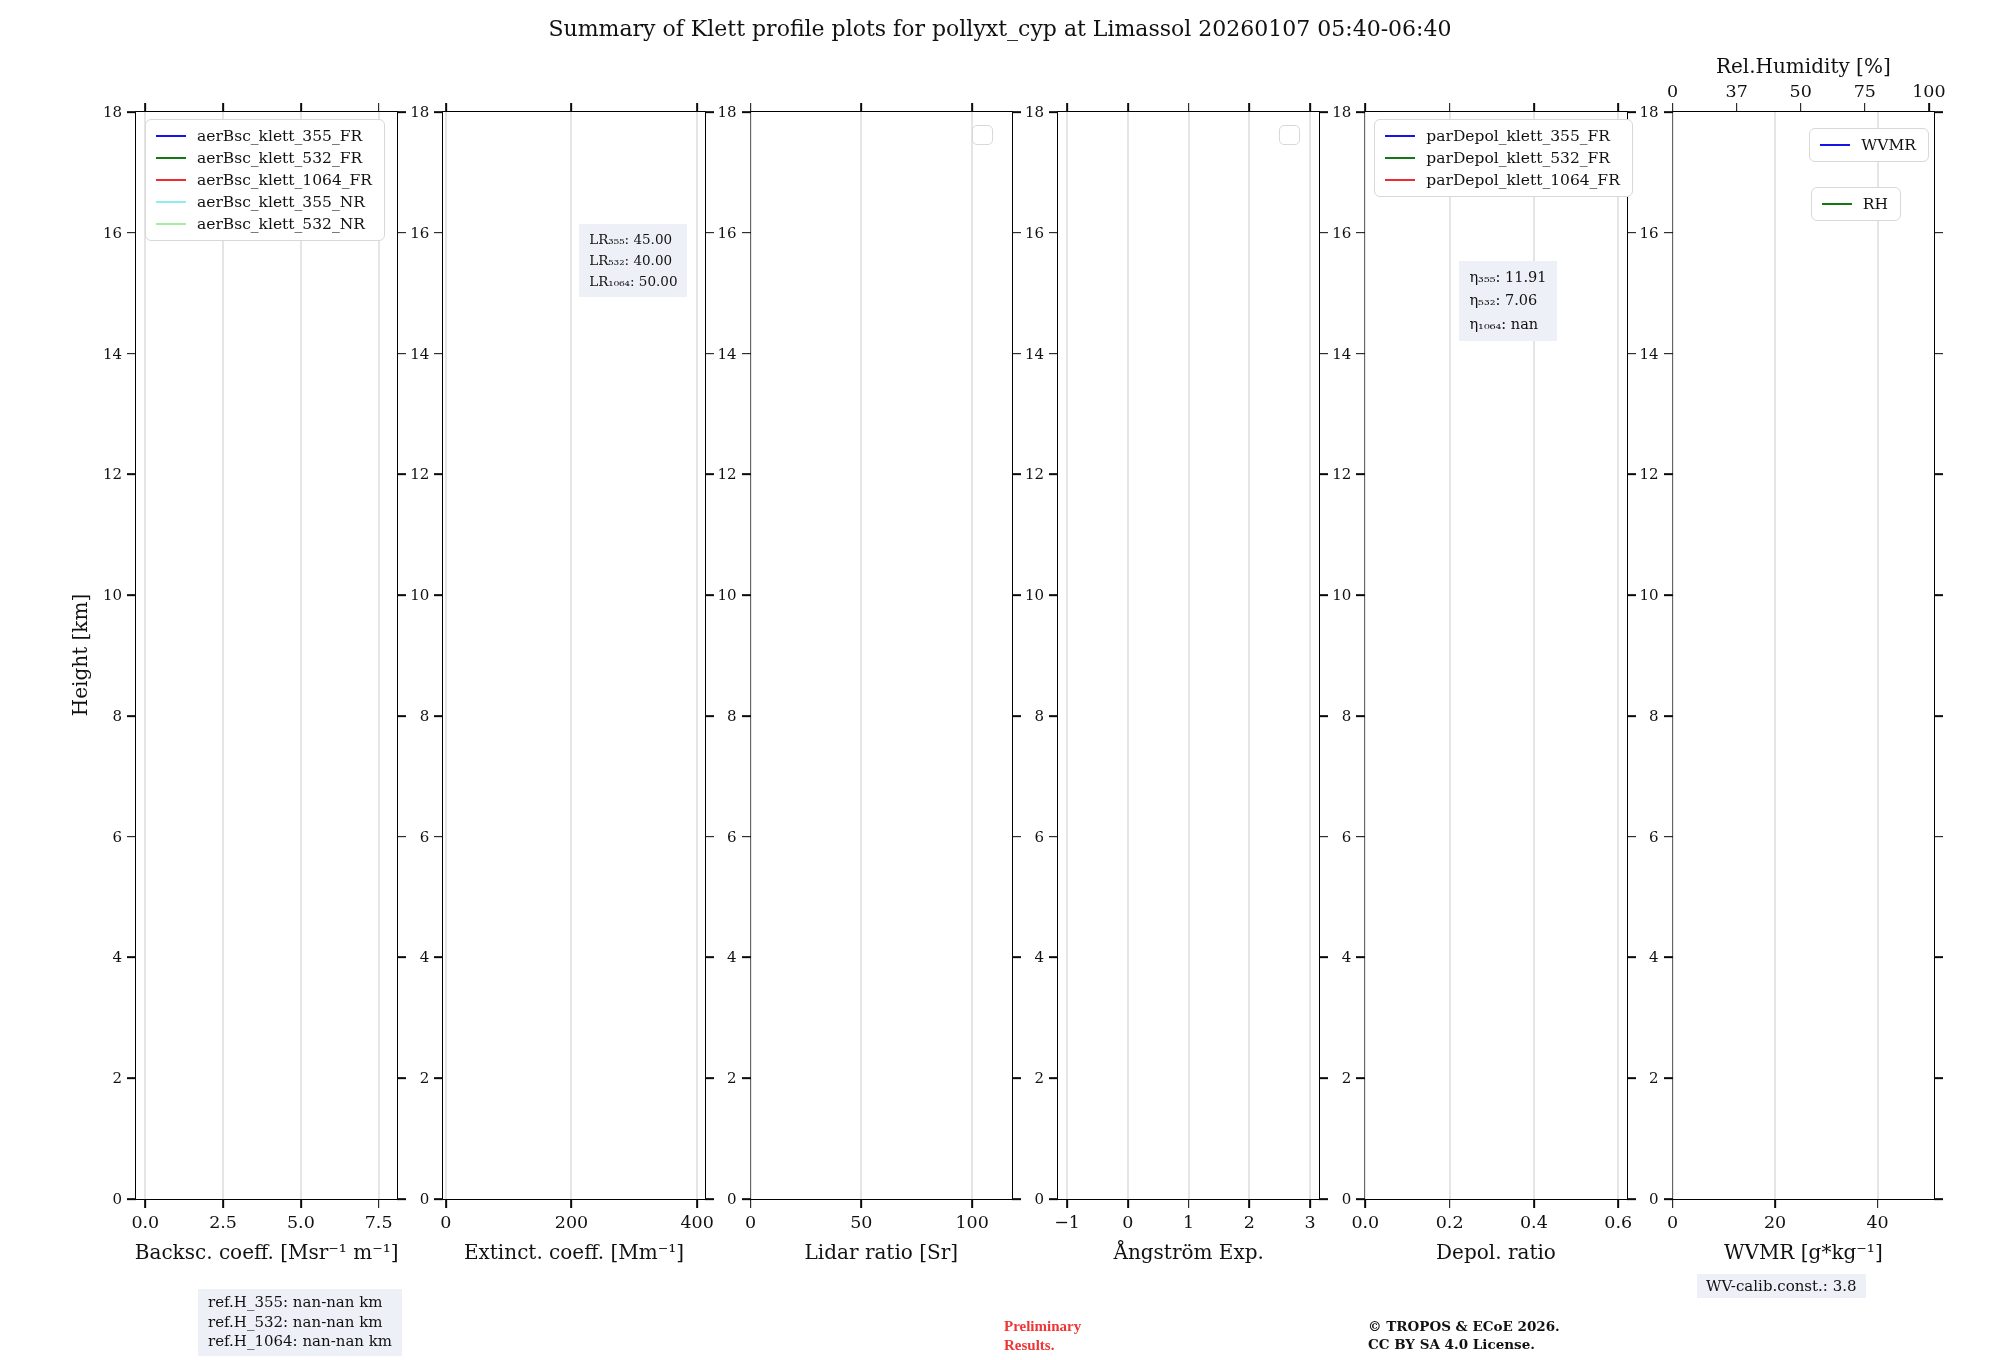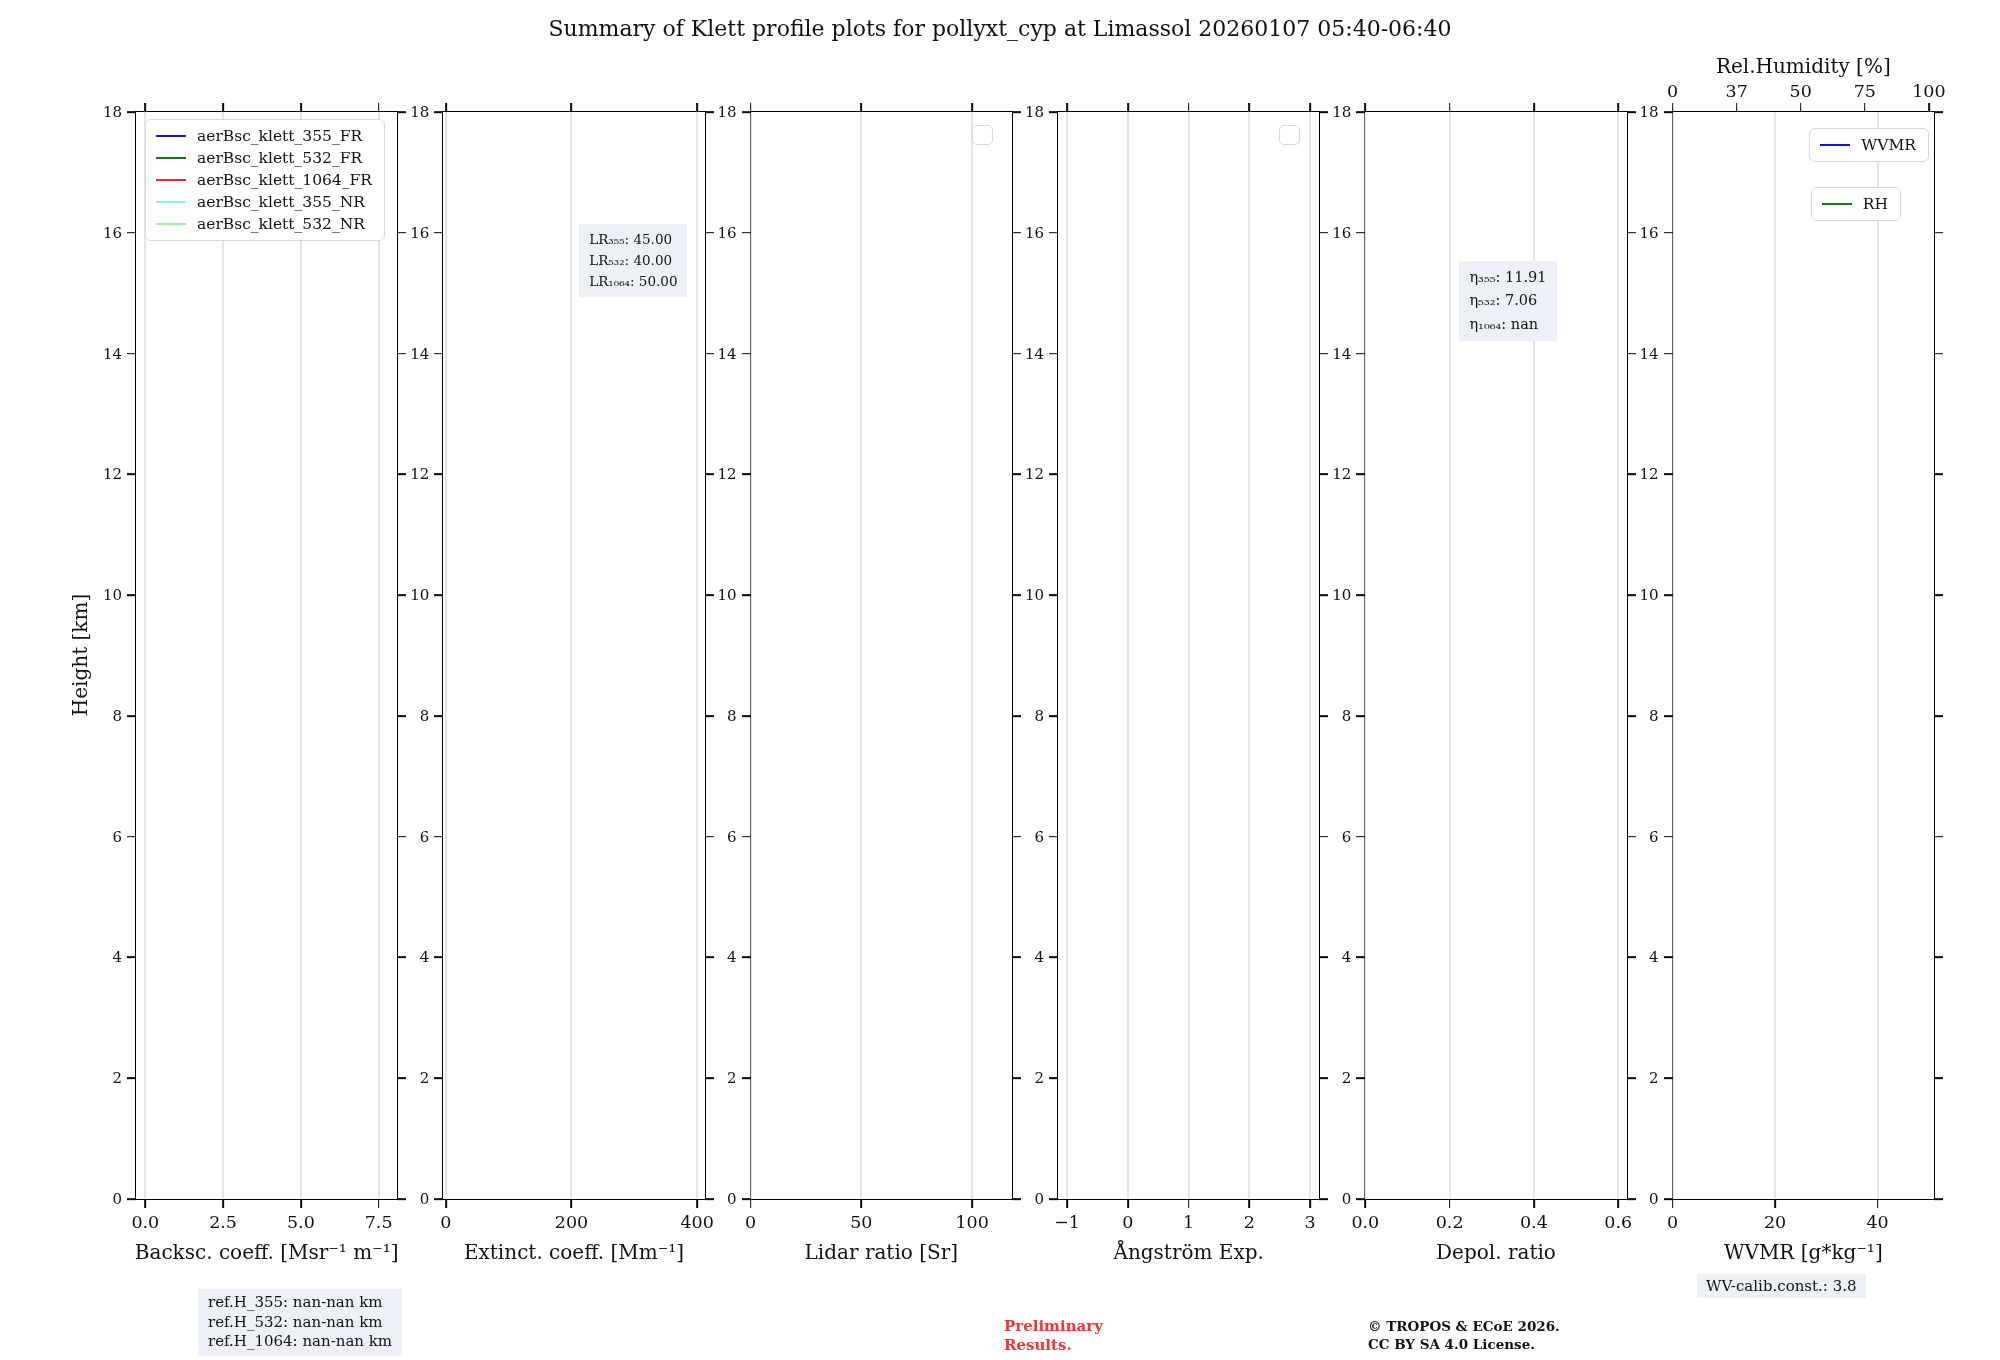--- a/index.html
+++ b/index.html
@@ -34,21 +34,21 @@
   .llabel{font-size:15.5px;white-space:nowrap;}
   .legend.mini{top:13px;right:19px;width:19px;height:18px;padding:0;border-radius:5px;}
   .legend-wvmr{top:16px;right:5px;}
   .legend-rh{top:75px;right:33px;}
   
   .anno{position:absolute;z-index:2;background:#edf1f7;padding:5px 10px;font-size:13.5px;line-height:1.55;white-space:nowrap;}
   .anno-lr{left:52%;top:112px;}
   .anno-eta{left:36%;top:149px;font-size:14.5px;line-height:1.62;}
   
   .refh{position:absolute;left:198px;top:1289px;background:#edf1f7;padding:4px 10px;font-size:15px;line-height:1.3;}
-  .prelim{position:absolute;left:1004px;top:1317px;color:#ef3535;font-weight:bold;font-size:15px;line-height:1.25;}
+  .prelim{position:absolute;left:1004px;top:1317px;color:#ef3535;font-weight:bold;font-size:15px;line-height:1.25;font-family:Liberation Serif, serif;}
   .credit{position:absolute;left:1368px;top:1318px;font-weight:bold;font-size:13.5px;line-height:1.3;}
   .wvcalib{position:absolute;left:1697px;top:1274px;background:#edf1f7;padding:3px 9px;font-size:15px;}
   
   .badge{position:absolute;left:663px;top:1263px;width:272px;height:95px;background:#b4bab4;
          border:4px solid #0d0d0d;border-radius:12px;box-sizing:border-box;}
   .badge-strip{position:absolute;left:-1px;right:-1px;bottom:-1px;height:25px;background:#0d0d0d;
                border-radius:0 0 8px 8px;}
   .cc-big{position:absolute;left:12px;top:8px;width:58px;height:58px;border:6px solid #0d0d0d;border-radius:50%;
           background:#fff;display:flex;align-items:center;justify-content:center;z-index:2;
           font-family:"DejaVu Sans","Liberation Sans",sans-serif;font-weight:bold;font-size:27px;letter-spacing:-2px;}
@@ -299,20 +299,34 @@
           <div class="yticklab" style="top: 11.111%;">16</div>
           <div class="tick tick-l" style="top: 0%;"></div>
           <div class="tick tick-r" style="top: 0%;"></div>
           <div class="yticklab" style="top: 0%;">18</div>
         </div>
       <div class="axis-title">Ångström Exp.</div>
     </div>
 
     <div class="panel">
       <div class="plot-area">
+        <div class="legend legend-ul">
+          <div class="lrow">
+              <span class="swatch" style="background: rgb(20, 20, 230);"></span>
+              <span class="llabel">parDepol_klett_355_FR</span>
+            </div>
+          <div class="lrow">
+              <span class="swatch" style="background: rgb(21, 120, 21);"></span>
+              <span class="llabel">parDepol_klett_532_FR</span>
+            </div>
+          <div class="lrow">
+              <span class="swatch" style="background: rgb(235, 45, 45);"></span>
+              <span class="llabel">parDepol_klett_1064_FR</span>
+            </div>
+        </div>
         <div class="anno anno-eta">
           <div>η₃₅₅: 11.91</div>
           <div>η₅₃₂: 7.06</div>
           <div>η₁₀₆₄: nan</div>
         </div>
       <div class="grid-x" style="left: 0%;"></div>
           <div class="tick tick-b" style="left: 0%;"></div>
           <div class="tick tick-t" style="left: 0%;"></div>
           <div class="xticklab" style="left: 0%;">0.0</div>
           <div class="grid-x" style="left: 32.258%;"></div>

